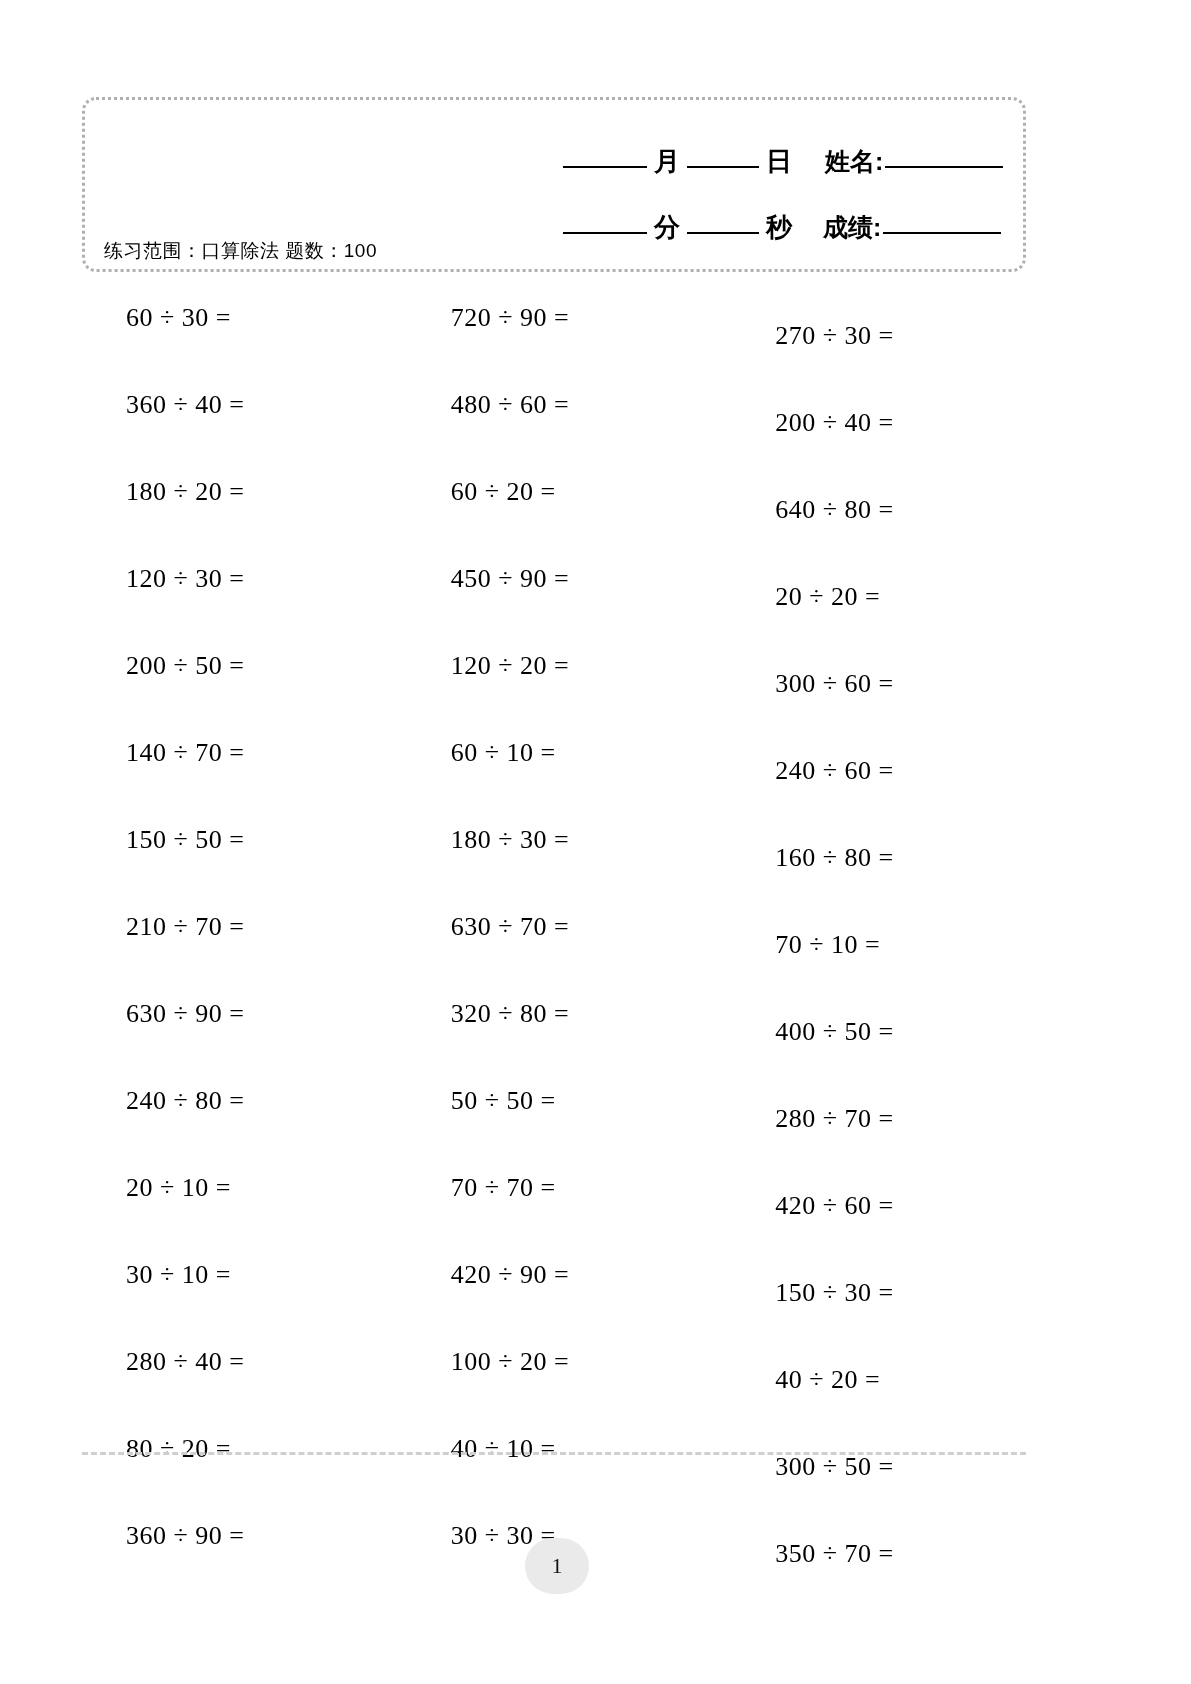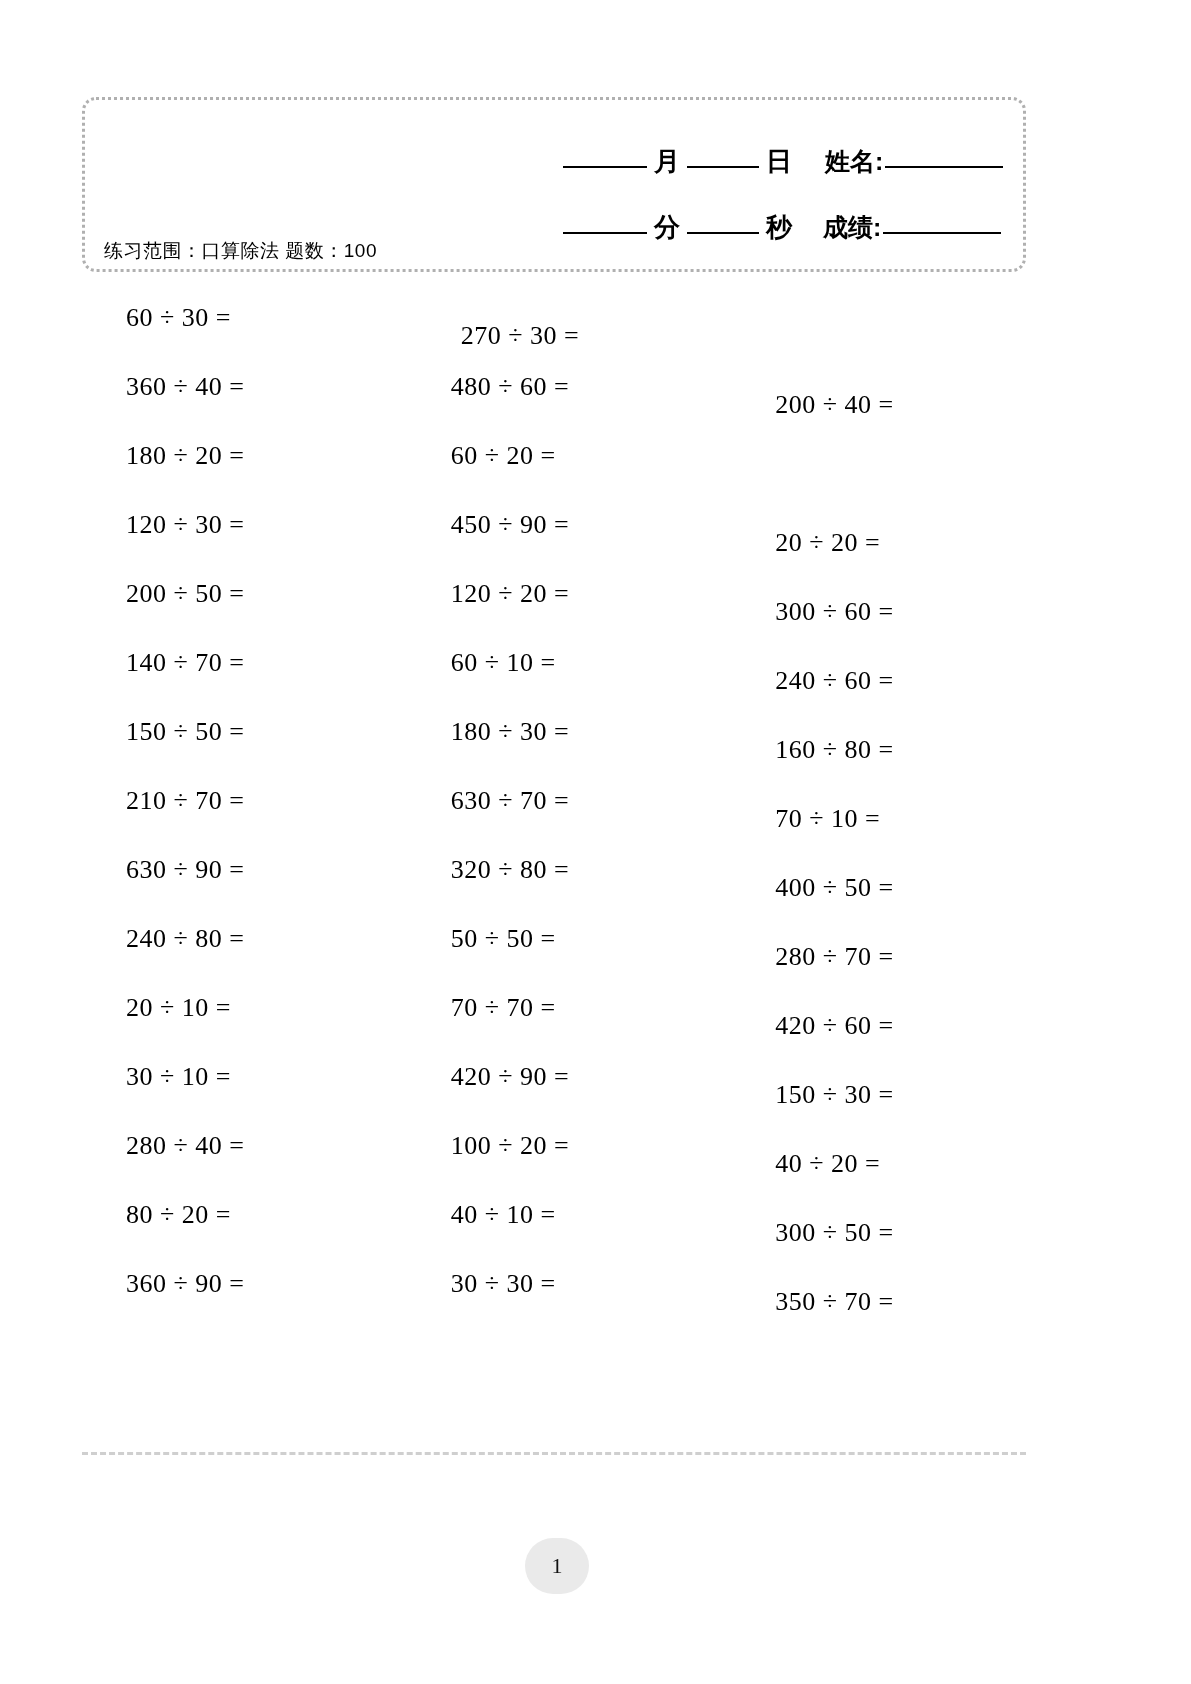--- a/index.html
+++ b/index.html
@@ -93,20 +93,21 @@
   .label-tight { padding-left: 24px; text-align: right; }
 
   
   .grid {
     position: absolute;
     left: 82px;
     top: 283px;
     width: 944px;
     display: flex;
     flex-direction: column;
+    gap: 18px;
   }
   .grid-row {
     display: flex;
     height: 69px;
     align-items: center;
   }
   .cell {
     width: 33.3333%;
     box-sizing: border-box;
     font-size: 26px;
@@ -172,30 +173,32 @@
         <span class="label label-tight">成绩:</span>
         <span class="blank w-name"></span>
       </div>
 
     </div>
   </div>
 
   <div class="grid" id="problem-grid">
       <div class="grid-row">
         <div class="cell col0"><span class="expr">60 ÷ 30 =</span></div>
+        <div class="cell col1"><span class="expr">720 ÷ 90 =</span></div>
         <div class="cell col2"><span class="expr">270 ÷ 30 =</span></div>
       </div>
       <div class="grid-row">
         <div class="cell col0"><span class="expr">360 ÷ 40 =</span></div>
         <div class="cell col1"><span class="expr">480 ÷ 60 =</span></div>
         <div class="cell col2"><span class="expr">200 ÷ 40 =</span></div>
       </div>
       <div class="grid-row">
         <div class="cell col0"><span class="expr">180 ÷ 20 =</span></div>
         <div class="cell col1"><span class="expr">60 ÷ 20 =</span></div>
+        <div class="cell col2"><span class="expr">640 ÷ 80 =</span></div>
       </div>
       <div class="grid-row">
         <div class="cell col0"><span class="expr">120 ÷ 30 =</span></div>
         <div class="cell col1"><span class="expr">450 ÷ 90 =</span></div>
         <div class="cell col2"><span class="expr">20 ÷ 20 =</span></div>
       </div>
       <div class="grid-row">
         <div class="cell col0"><span class="expr">200 ÷ 50 =</span></div>
         <div class="cell col1"><span class="expr">120 ÷ 20 =</span></div>
         <div class="cell col2"><span class="expr">300 ÷ 60 =</span></div>

